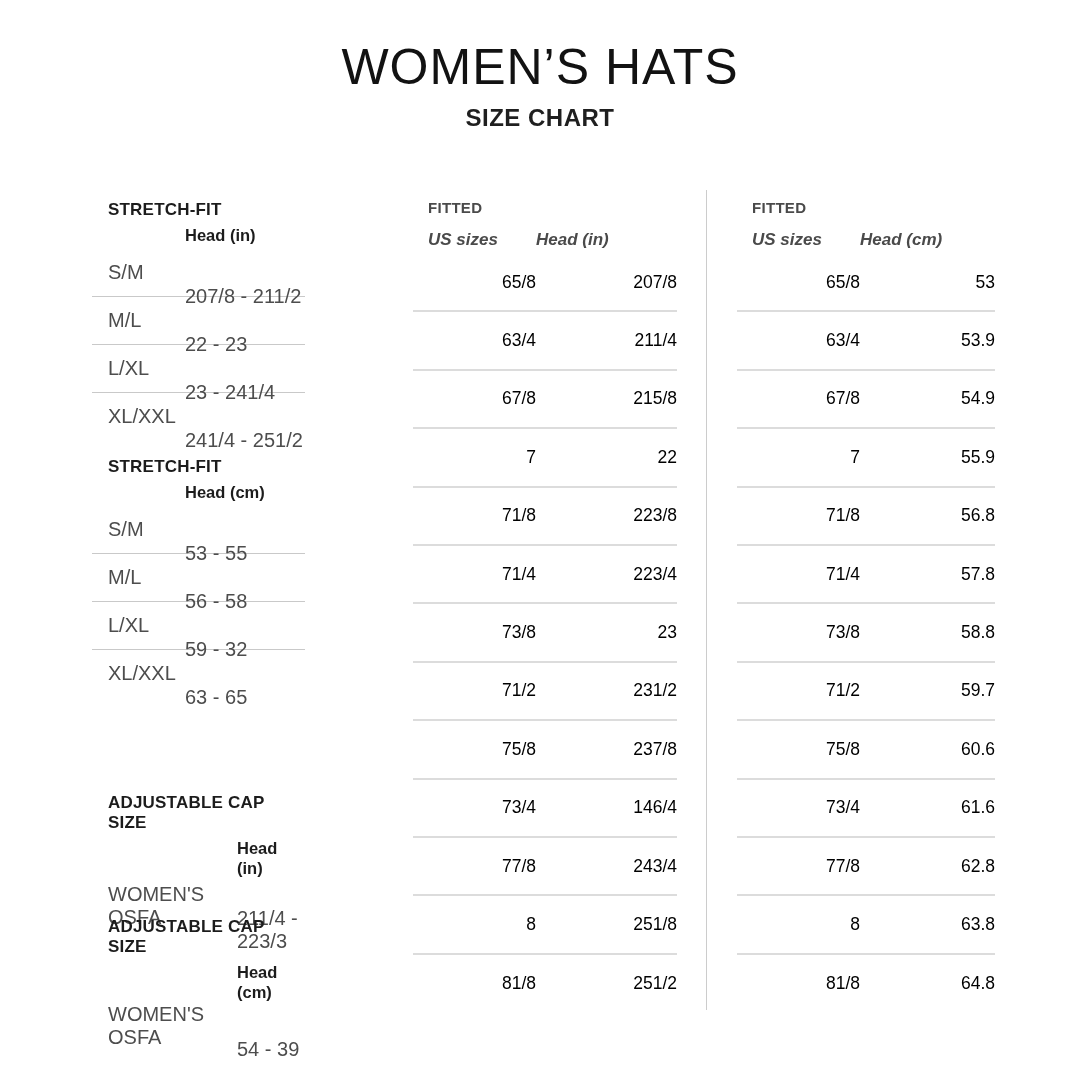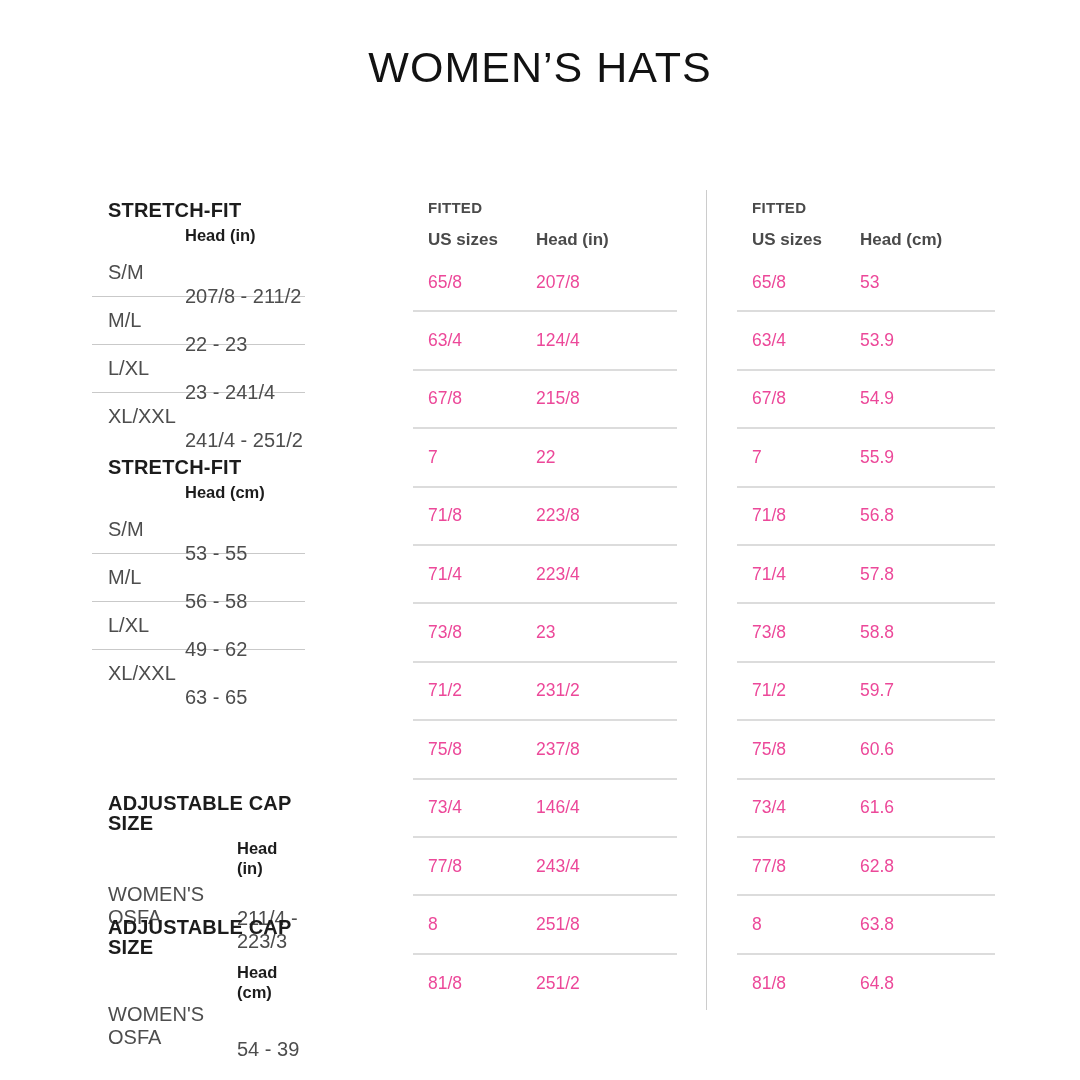--- a/index.html
+++ b/index.html
@@ -5,33 +5,33 @@
   html,body{margin:0;padding:0;background:#ffffff;}
   .canvas{
     position:relative;width:1080px;height:1080px;background:#ffffff;
     font-family:"Liberation Sans", sans-serif;overflow:hidden;
     -webkit-font-smoothing:antialiased;
   }
 
   
   .page-title{
     position:absolute;top:42px;left:0;width:100%;text-align:center;
-    font-size:43px;line-height:50px;font-weight:400;color:#121212;
+    font-size:50px;line-height:50px;font-weight:400;color:#121212;
     letter-spacing:1px;
   }
   .page-subtitle{
     position:absolute;top:105px;left:0;width:100%;text-align:center;
     font-size:24px;line-height:26px;font-weight:700;color:#1f1f1f;
     letter-spacing:0.5px;
   }
 
   
   .side-table{position:absolute;left:92px;width:213px;}
   .side-title{
-    font-weight:700;font-size:20px;line-height:20px;color:#1c1c1c;
+    font-weight:700;font-size:17px;line-height:20px;color:#1c1c1c;
     padding-left:16px;letter-spacing:0.2px;
   }
   .side-colhead{
     font-weight:700;font-size:16.5px;line-height:20px;color:#1c1c1c;
     margin-top:5px;
   }
   .off-a{padding-left:93px;}
   .off-b{padding-left:145px;}
   .side-rows{margin-top:4px;}
   .side-rows.tight{margin-top:0;}
@@ -47,43 +47,44 @@
   
   .fitted{position:absolute;top:198px;}
   .fitted.mid{left:413px;width:264px;}
   .fitted.rgt{left:737px;width:258px;}
   .f-title{
     font-weight:700;font-size:15px;line-height:20px;color:#4a4a4a;
     padding-left:15px;letter-spacing:0.3px;
   }
   .f-head{
     display:flex;margin-top:12px;font-weight:700;font-size:17px;
-    line-height:20px;color:#4a4a4a;padding-left:15px;
+    line-height:20px;color:#4a4a4a;padding-left:15px;font-style:italic;
   }
   .f-c1{flex:none;width:108px;}
   .f-c2{flex:1;}
   .f-rows{margin-top:4px;}
   .f-row{
     display:flex;align-items:center;height:58.4px;box-sizing:border-box;
-    font-size:17.5px;color:#ec4899;padding-left:15px;
+    font-size:17.5px;color:#000000;padding-left:15px;text-align:right;
   }
   .f-row:not(:last-child){border-bottom:2px solid #dcdcdc;}
 
   
   .v-divider{
     position:absolute;left:706px;top:190px;width:1px;height:820px;
     background:#cccccc;
   }
 </style>
 </head>
 <body>
 
 <div class="canvas">
 
   <div class="page-title">WOMEN’S HATS</div>
+  <div class="page-subtitle">SIZE CHART</div>
 
   <div class="side-table" style="top:200px;">
     <div class="side-title">STRETCH-FIT</div>
     <div class="side-colhead off-a">Head (in)</div>
     <div class="side-rows">
 
         <div class="side-row">
           <span class="s-label">S/M</span>
           <span class="s-value">207/8 - 211/2</span>
         </div>
@@ -115,21 +116,21 @@
           <span class="s-value">53 - 55</span>
         </div>
 
         <div class="side-row">
           <span class="s-label">M/L</span>
           <span class="s-value">56 - 58</span>
         </div>
 
         <div class="side-row">
           <span class="s-label">L/XL</span>
-          <span class="s-value">49 - 62</span>
+          <span class="s-value">59 - 32</span>
         </div>
 
         <div class="side-row">
           <span class="s-label">XL/XXL</span>
           <span class="s-value">63 - 65</span>
         </div>
       </div>
   </div>
 
   <div class="side-table adj" style="top:793px;">
@@ -164,21 +165,21 @@
     </div>
     <div class="f-rows">
 
         <div class="f-row">
           <span class="f-c1">65/8</span>
           <span class="f-c2">207/8</span>
         </div>
 
         <div class="f-row">
           <span class="f-c1">63/4</span>
-          <span class="f-c2">124/4</span>
+          <span class="f-c2">211/4</span>
         </div>
 
         <div class="f-row">
           <span class="f-c1">67/8</span>
           <span class="f-c2">215/8</span>
         </div>
 
         <div class="f-row">
           <span class="f-c1">7</span>
           <span class="f-c2">22</span>

